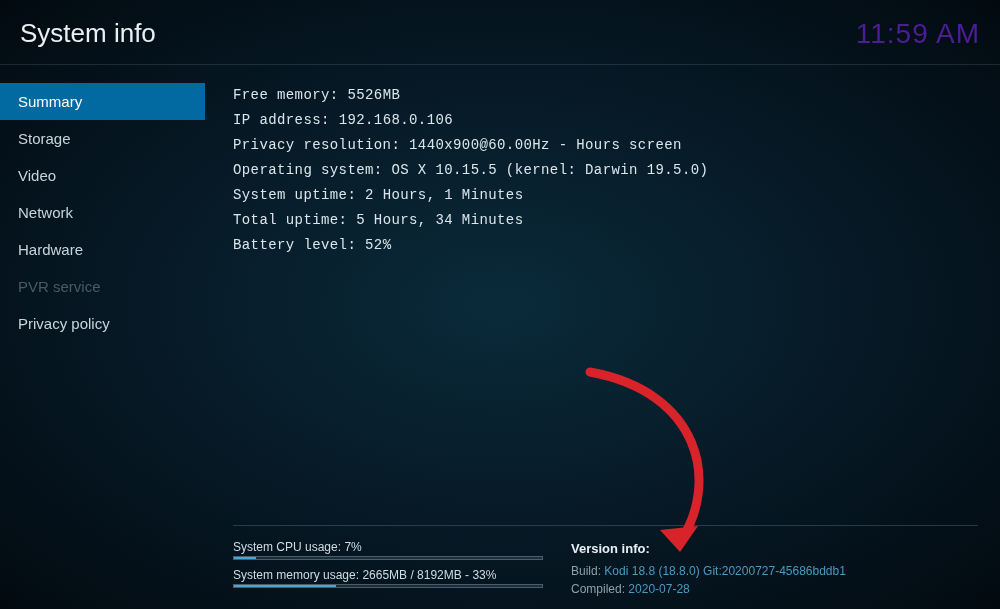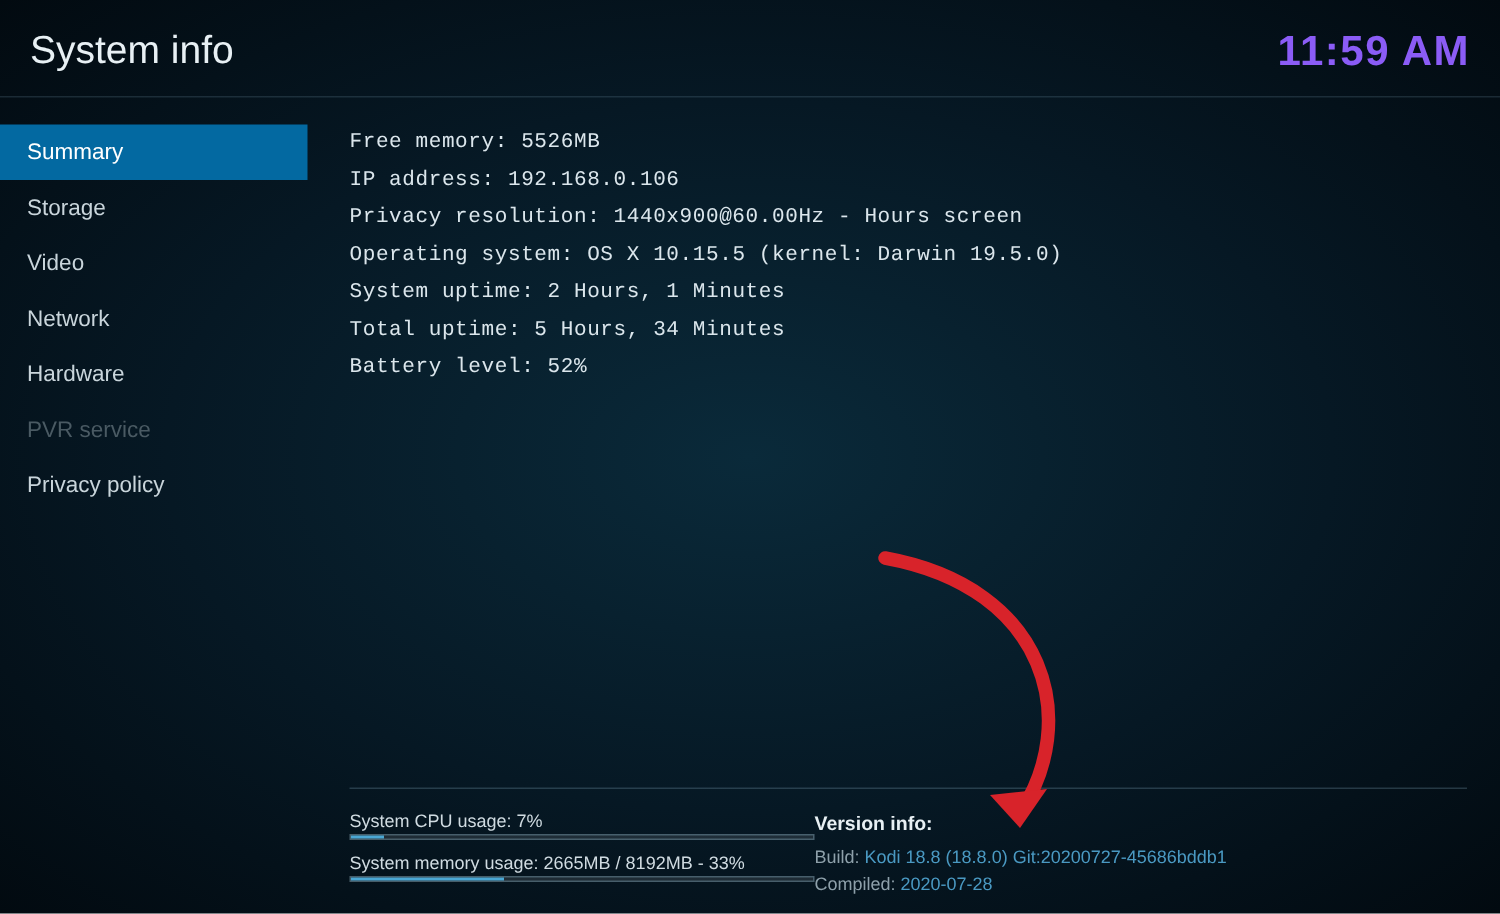--- a/index.html
+++ b/index.html
@@ -19,22 +19,22 @@
     padding: 18px 20px 8px 20px;
     gap: 20px;
   }
   .header-title {
     font-size: 26px;
     font-weight: 300;
     color: #e8f0f4;
   }
   .header-clock {
     font-size: 28px;
-    font-weight: 700;
-    color: #8b5cf6;
+    font-weight: 400;
+    color: #4c1d95;
     letter-spacing: 1px;
   }
   .header-rule {
     margin: 6px 0 0 0;
     border: none;
     border-top: 1px solid rgba(140,180,200,0.18);
   }
   .body {
     display: flex;
     height: calc(100% - 62px);
@@ -71,20 +71,21 @@
     font-size: 14px;
     line-height: 25px;
     letter-spacing: 0.4px;
     color: #dbe6ec;
   }
   .info-row .label { white-space: pre; }
   .footer {
     border-top: 1px solid rgba(140,180,200,0.25);
     padding-top: 14px;
     display: flex;
+    gap: 28px;
     font-family: "Helvetica Neue", Arial, sans-serif;
   }
   .footer-left {
     flex: 0 0 310px;
   }
   .meter {
     margin-bottom: 8px;
   }
   .meter-label {
     font-size: 12px;

